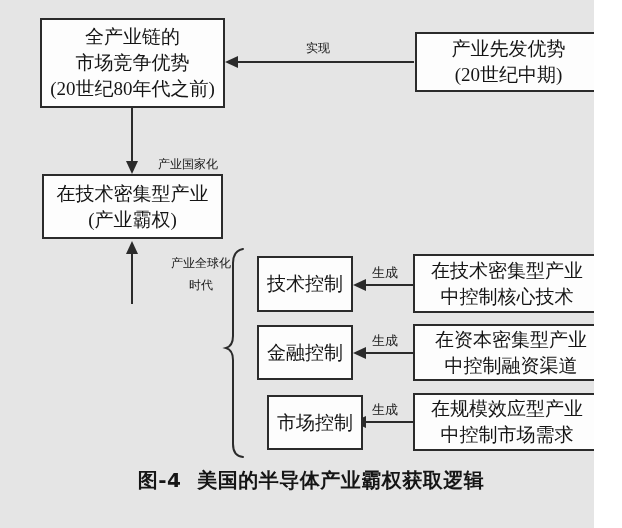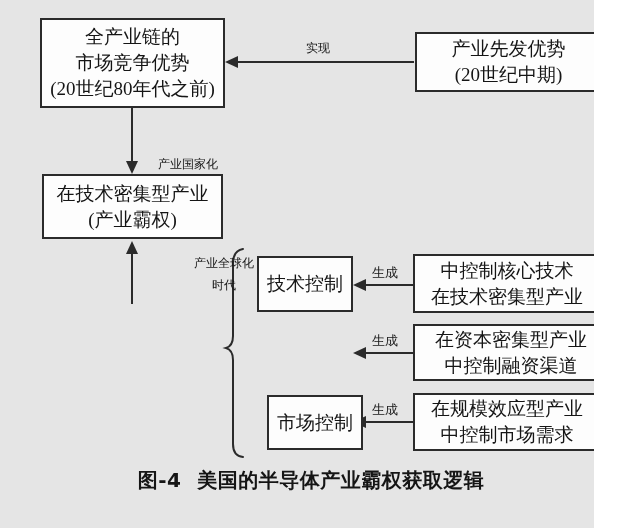--- a/index.html
+++ b/index.html
@@ -105,35 +105,38 @@
   <div class="edge-label" style="left:134px; top:117px; width:108px;margin-top:36px;">
     <span class="ln">产业国家化</span>
     <span class="ln">时代</span>
   </div>
 
   <div class="box" style="left:42px; top:174px; width:181px; height:65px;">
     <span class="ln">在技术密集型产业</span>
     <span class="ln">(产业霸权)</span>
   </div>
 
-  <div class="edge-label" style="left:146px; top:252px; width:108px;padding-left:24px;">
+  <div class="edge-label" style="left:123px; top:252px; width:108px;padding-left:24px;">
     <span class="ln">产业全球化</span>
     <span class="ln">时代</span>
   </div>
 
 
   <div class="box" style="left:257px; top:256px; width:96px; height:56px;">
     <span class="ln">技术控制</span>
   </div>
   <div class="gen-label" style="left:357px; top:263px; width:56px;">生成</div>
   <div class="box" style="left:413px; top:254px; width:188px; height:59px;">
+    <span class="ln">在技术密集型产业</span>
     <span class="ln">中控制核心技术</span>
-    <span class="ln">在技术密集型产业</span>
   </div>
 
+  <div class="box" style="left:257px; top:325px; width:96px; height:55px;">
+    <span class="ln">金融控制</span>
+  </div>
   <div class="gen-label" style="left:357px; top:331px; width:56px;">生成</div>
   <div class="box" style="left:413px; top:324px; width:188px; height:57px;padding-left:8px;">
     <span class="ln">在资本密集型产业</span>
     <span class="ln">中控制融资渠道</span>
   </div>
 
   <div class="box" style="left:267px; top:395px; width:96px; height:55px;">
     <span class="ln">市场控制</span>
   </div>
   <div class="gen-label" style="left:357px; top:400px; width:56px;">生成</div>

